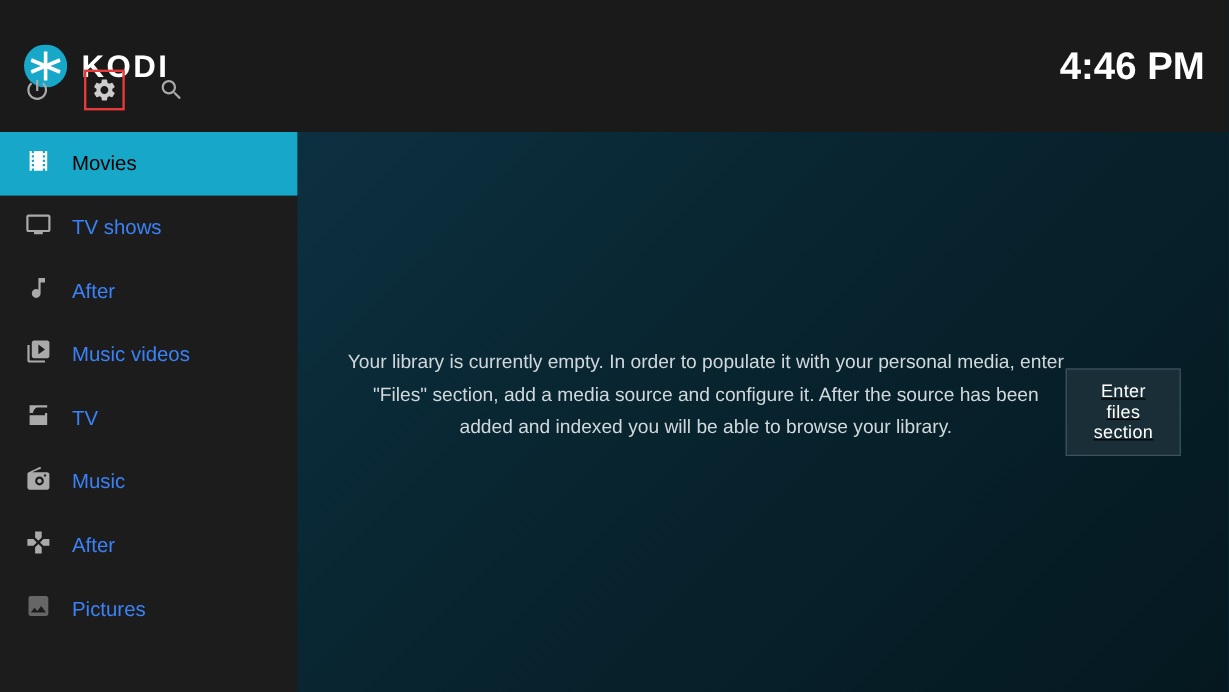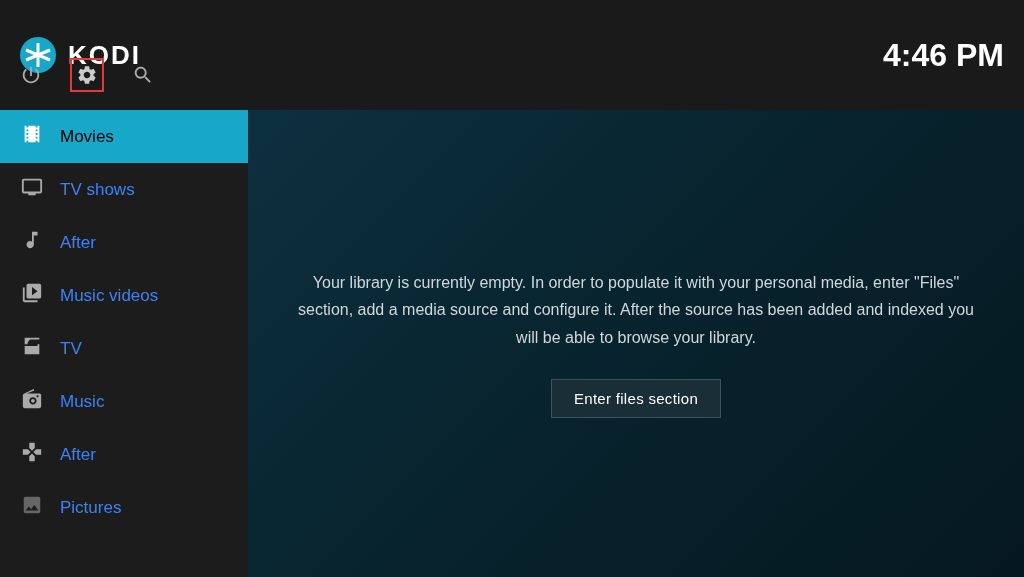--- a/index.html
+++ b/index.html
@@ -101,38 +101,39 @@
       width: 24px;
       text-align: center;
       flex-shrink: 0;
     }
 
     
     .content {
       flex: 1;
       background: linear-gradient(135deg, #0d3040 0%, #082530 40%, #051820 100%);
       display: flex;
-      flex-direction: column;
+      flex-direction: row;
       align-items: center;
       justify-content: center;
       padding: 40px;
     }
 
     .content-message {
       color: #d0d8dc;
       font-size: 16px;
       text-align: center;
       line-height: 1.7;
       max-width: 720px;
       margin-bottom: 28px;
     }
 
     .content-buttons {
       display: flex;
       gap: 12px;
+      text-decoration: underline;
     }
 
     .content-btn {
       background: #1a2e38;
       color: #ffffff;
       border: 1px solid #3a5560;
       padding: 10px 22px;
       font-size: 15px;
       cursor: pointer;
       letter-spacing: 0.3px;

